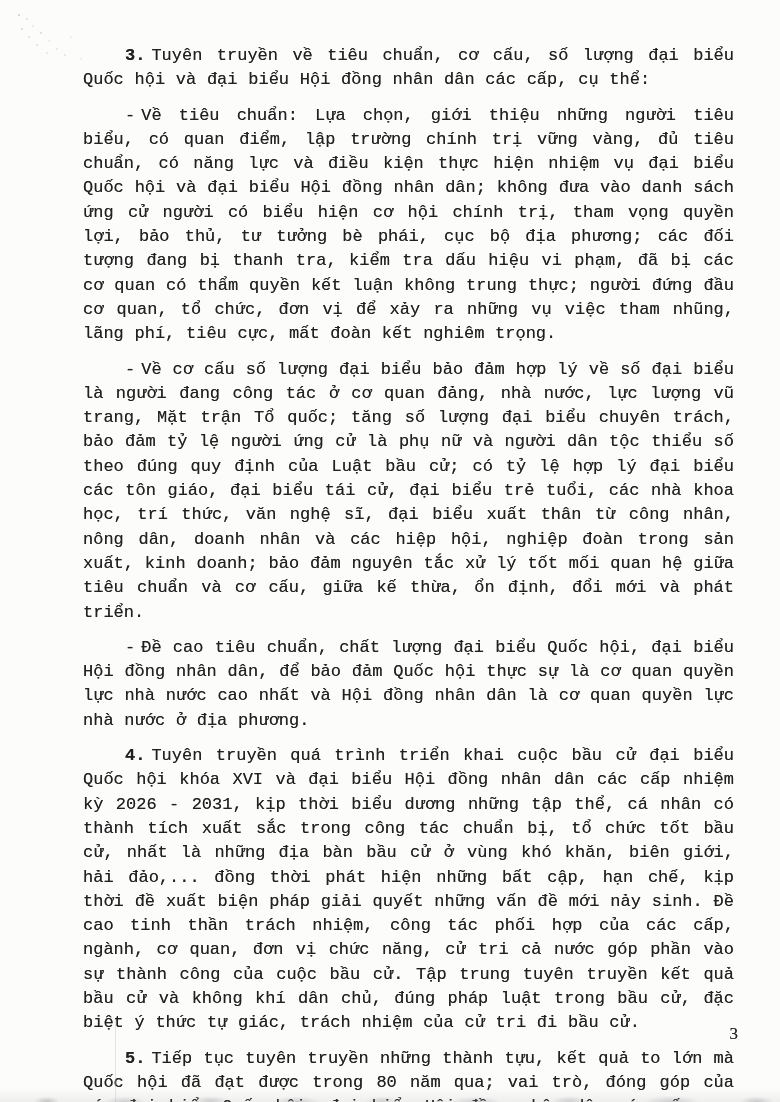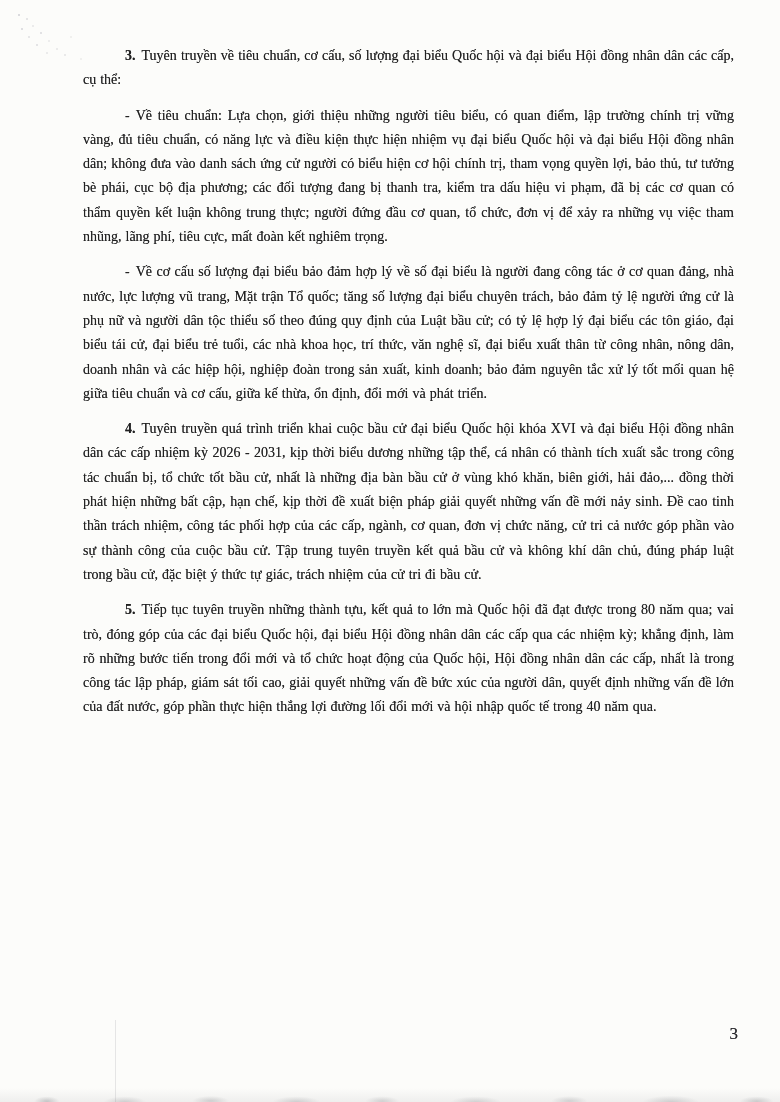--- a/index.html
+++ b/index.html
@@ -13,28 +13,29 @@
     position: relative;
     width: 780px; height: 1102px;
     background: #fcfcfa;
   }
   .content {
     position: absolute;
     left: 83px; top: 44px;
     width: 662px;
   }
   .para {
-    font-size: 14px;
+    font-size: 17px;
     line-height: 24.3px;
     color: #212121;
     text-align: justify;
     text-indent: 42px;
     margin: 0 11px 11px 0;
     text-shadow: 0 0 0.45px rgba(20,20,25,0.6);
     word-spacing: 0.5px;
+    font-family: Liberation Mono, monospace;
   }
   .para .marker { margin-right: 6px; }
   .para .marker.num { font-weight: bold; }
   .page-number {
     position: absolute;
     top: 1024px; right: 42px;
     font-size: 17px;
     color: #26262b;
     text-shadow: 0 0 0.45px rgba(20,20,25,0.6);
   }
@@ -92,20 +93,21 @@
   <div class="scan-smudge"></div>
 
   <div class="content">
 
     <p class="para"><span class="marker num">3.</span><span>Tuyên truyền về tiêu chuẩn, cơ cấu, số lượng đại biểu Quốc hội và đại biểu Hội đồng nhân dân các cấp, cụ thể:</span></p>
 
     <p class="para"><span class="marker">-</span><span>Về tiêu chuẩn: Lựa chọn, giới thiệu những người tiêu biểu, có quan điểm, lập trường chính trị vững vàng, đủ tiêu chuẩn, có năng lực và điều kiện thực hiện nhiệm vụ đại biểu Quốc hội và đại biểu Hội đồng nhân dân; không đưa vào danh sách ứng cử người có biểu hiện cơ hội chính trị, tham vọng quyền lợi, bảo thủ, tư tưởng bè phái, cục bộ địa phương; các đối tượng đang bị thanh tra, kiểm tra dấu hiệu vi phạm, đã bị các cơ quan có thẩm quyền kết luận không trung thực; người đứng đầu cơ quan, tổ chức, đơn vị để xảy ra những vụ việc tham nhũng, lãng phí, tiêu cực, mất đoàn kết nghiêm trọng.</span></p>
 
     <p class="para"><span class="marker">-</span><span>Về cơ cấu số lượng đại biểu bảo đảm hợp lý về số đại biểu là người đang công tác ở cơ quan đảng, nhà nước, lực lượng vũ trang, Mặt trận Tổ quốc; tăng số lượng đại biểu chuyên trách, bảo đảm tỷ lệ người ứng cử là phụ nữ và người dân tộc thiểu số theo đúng quy định của Luật bầu cử; có tỷ lệ hợp lý đại biểu các tôn giáo, đại biểu tái cử, đại biểu trẻ tuổi, các nhà khoa học, trí thức, văn nghệ sĩ, đại biểu xuất thân từ công nhân, nông dân, doanh nhân và các hiệp hội, nghiệp đoàn trong sản xuất, kinh doanh; bảo đảm nguyên tắc xử lý tốt mối quan hệ giữa tiêu chuẩn và cơ cấu, giữa kế thừa, ổn định, đổi mới và phát triển.</span></p>
 
+    <p class="para"><span class="marker">-</span><span>Đề cao tiêu chuẩn, chất lượng đại biểu Quốc hội, đại biểu Hội đồng nhân dân, để bảo đảm Quốc hội thực sự là cơ quan quyền lực nhà nước cao nhất và Hội đồng nhân dân là cơ quan quyền lực nhà nước ở địa phương.</span></p>
 
     <p class="para"><span class="marker num">4.</span><span>Tuyên truyền quá trình triển khai cuộc bầu cử đại biểu Quốc hội khóa XVI và đại biểu Hội đồng nhân dân các cấp nhiệm kỳ 2026 - 2031, kịp thời biểu dương những tập thể, cá nhân có thành tích xuất sắc trong công tác chuẩn bị, tổ chức tốt bầu cử, nhất là những địa bàn bầu cử ở vùng khó khăn, biên giới, hải đảo,... đồng thời phát hiện những bất cập, hạn chế, kịp thời đề xuất biện pháp giải quyết những vấn đề mới nảy sinh. Đề cao tinh thần trách nhiệm, công tác phối hợp của các cấp, ngành, cơ quan, đơn vị chức năng, cử tri cả nước góp phần vào sự thành công của cuộc bầu cử. Tập trung tuyên truyền kết quả bầu cử và không khí dân chủ, đúng pháp luật trong bầu cử, đặc biệt ý thức tự giác, trách nhiệm của cử tri đi bầu cử.</span></p>
 
     <p class="para"><span class="marker num">5.</span><span>Tiếp tục tuyên truyền những thành tựu, kết quả to lớn mà Quốc hội đã đạt được trong 80 năm qua; vai trò, đóng góp của các đại biểu Quốc hội, đại biểu Hội đồng nhân dân các cấp qua các nhiệm kỳ; khẳng định, làm rõ những bước tiến trong đổi mới và tổ chức hoạt động của Quốc hội, Hội đồng nhân dân các cấp, nhất là trong công tác lập pháp, giám sát tối cao, giải quyết những vấn đề bức xúc của người dân, quyết định những vấn đề lớn của đất nước, góp phần thực hiện thắng lợi đường lối đổi mới và hội nhập quốc tế trong 40 năm qua.</span></p>
 
   </div>
 
   <div class="page-number">3</div>
 
   <div class="scan-crease"></div>

